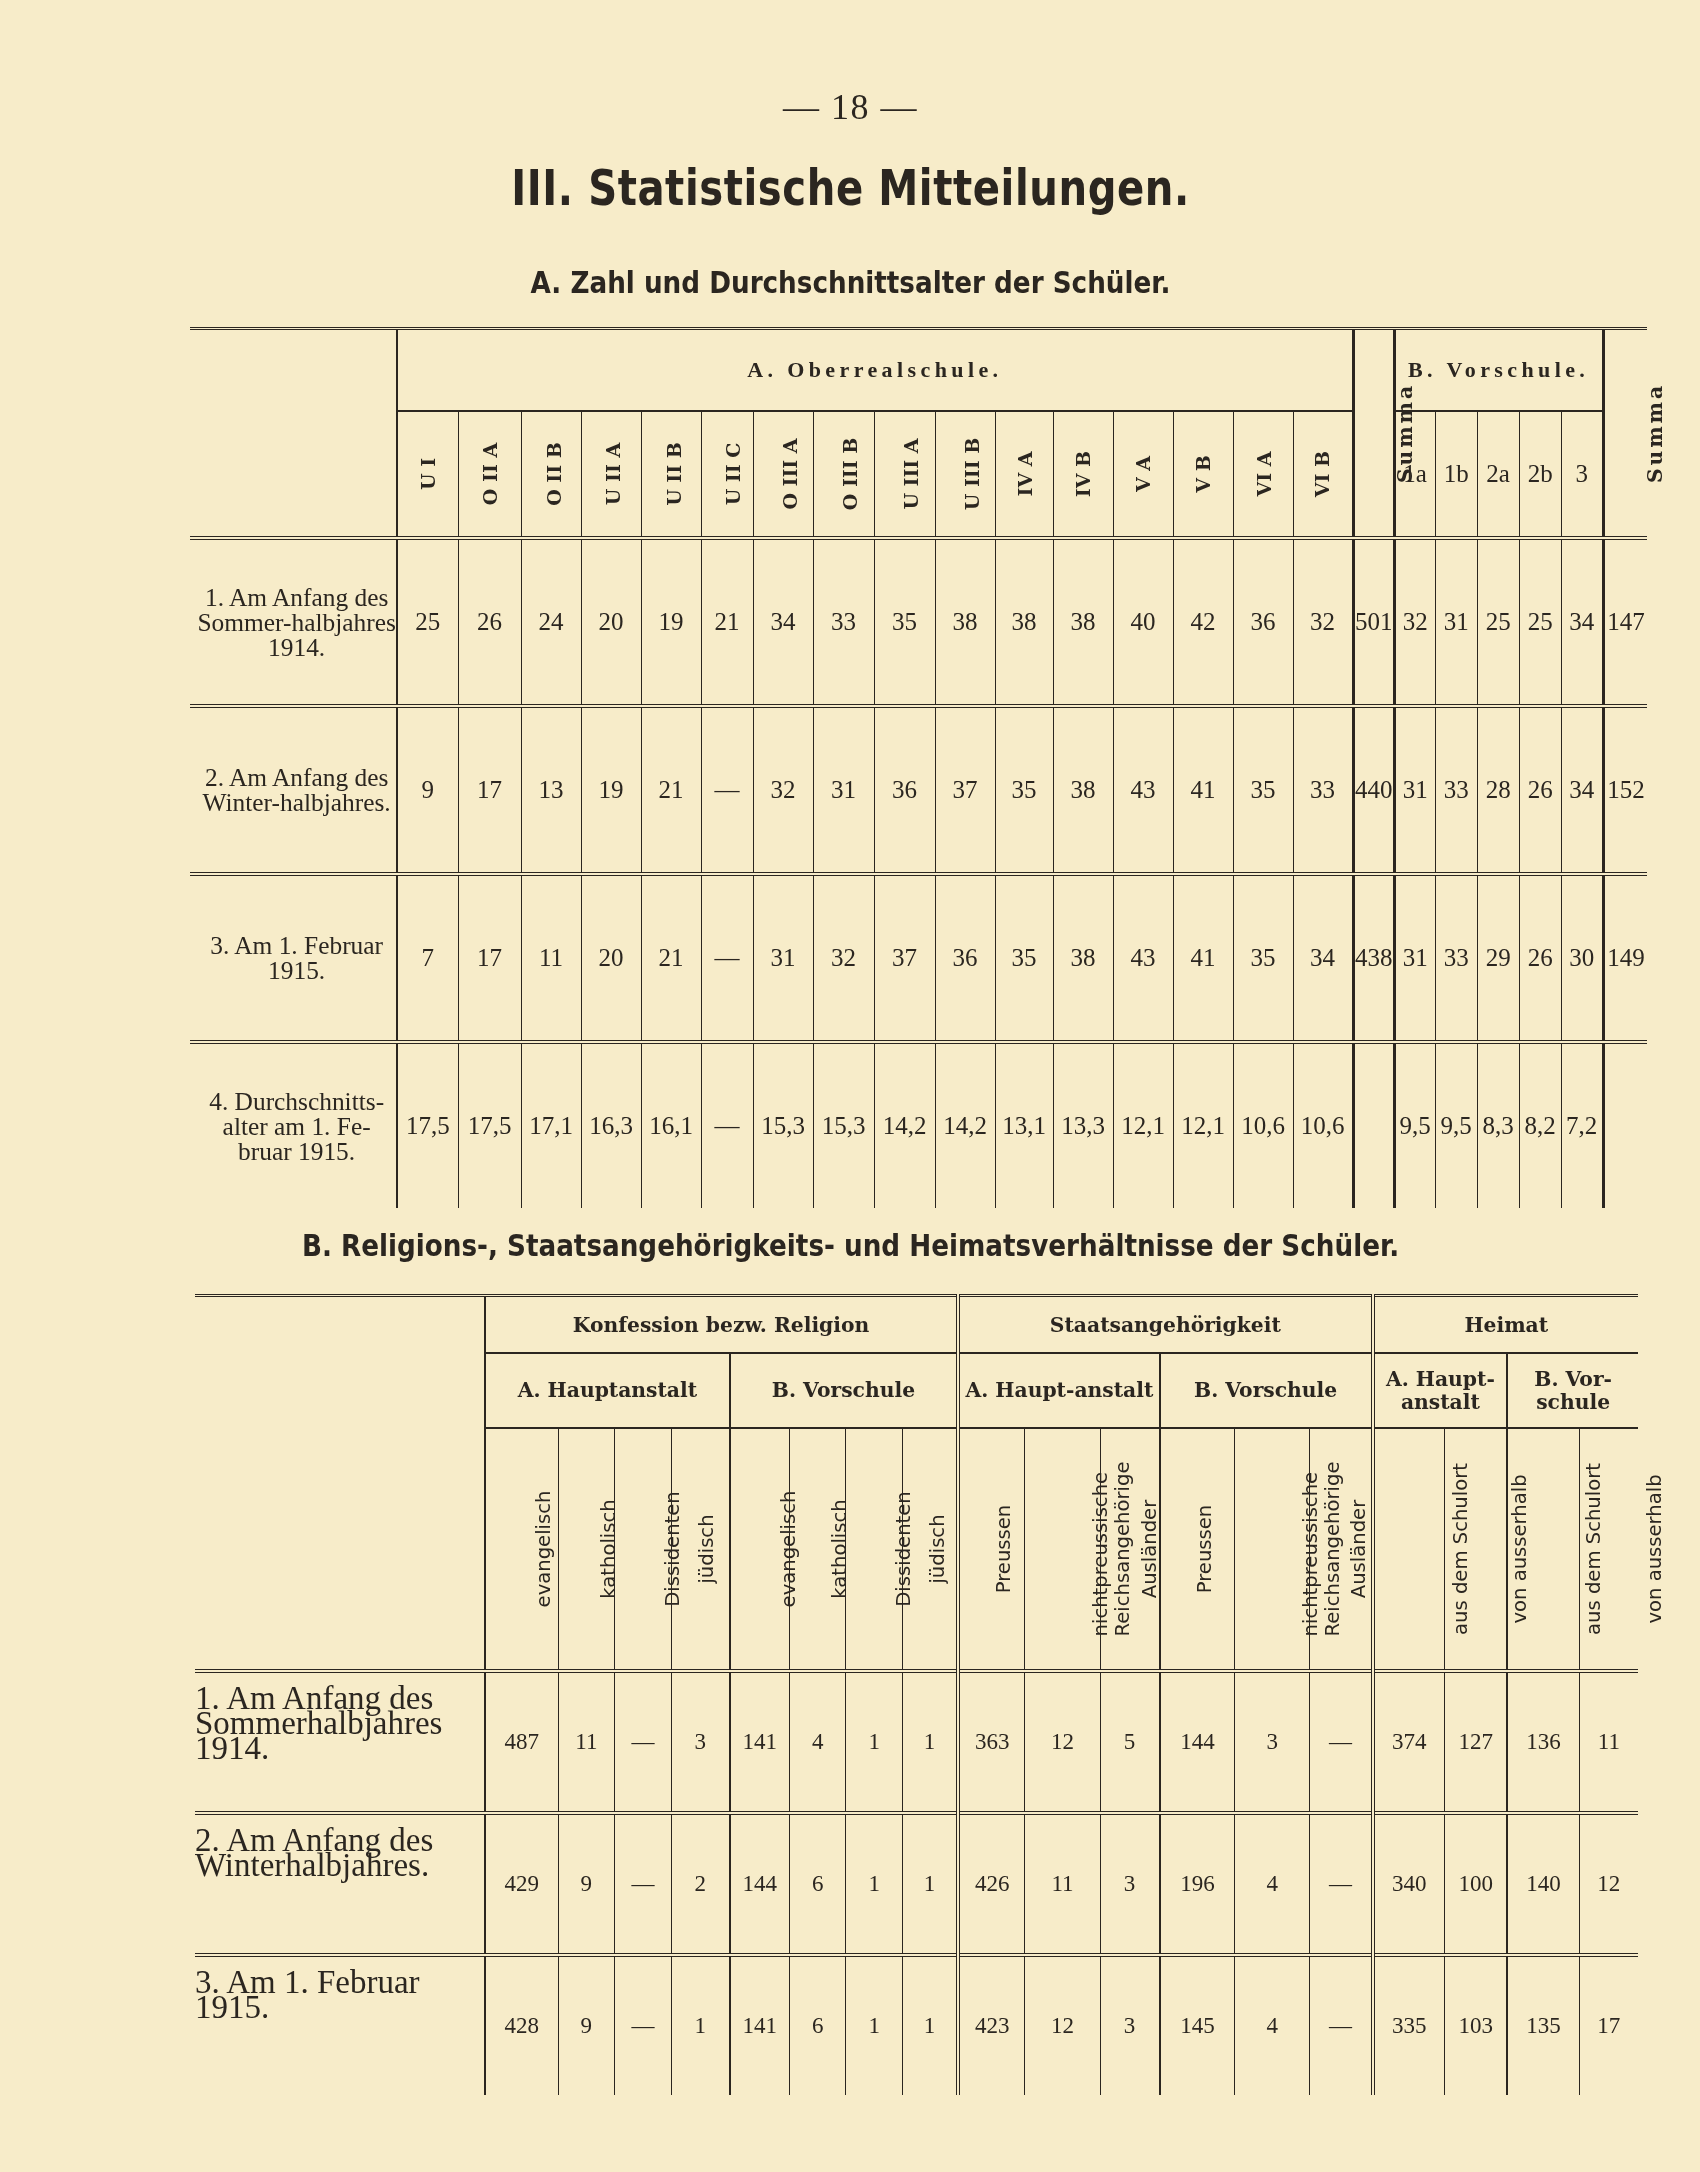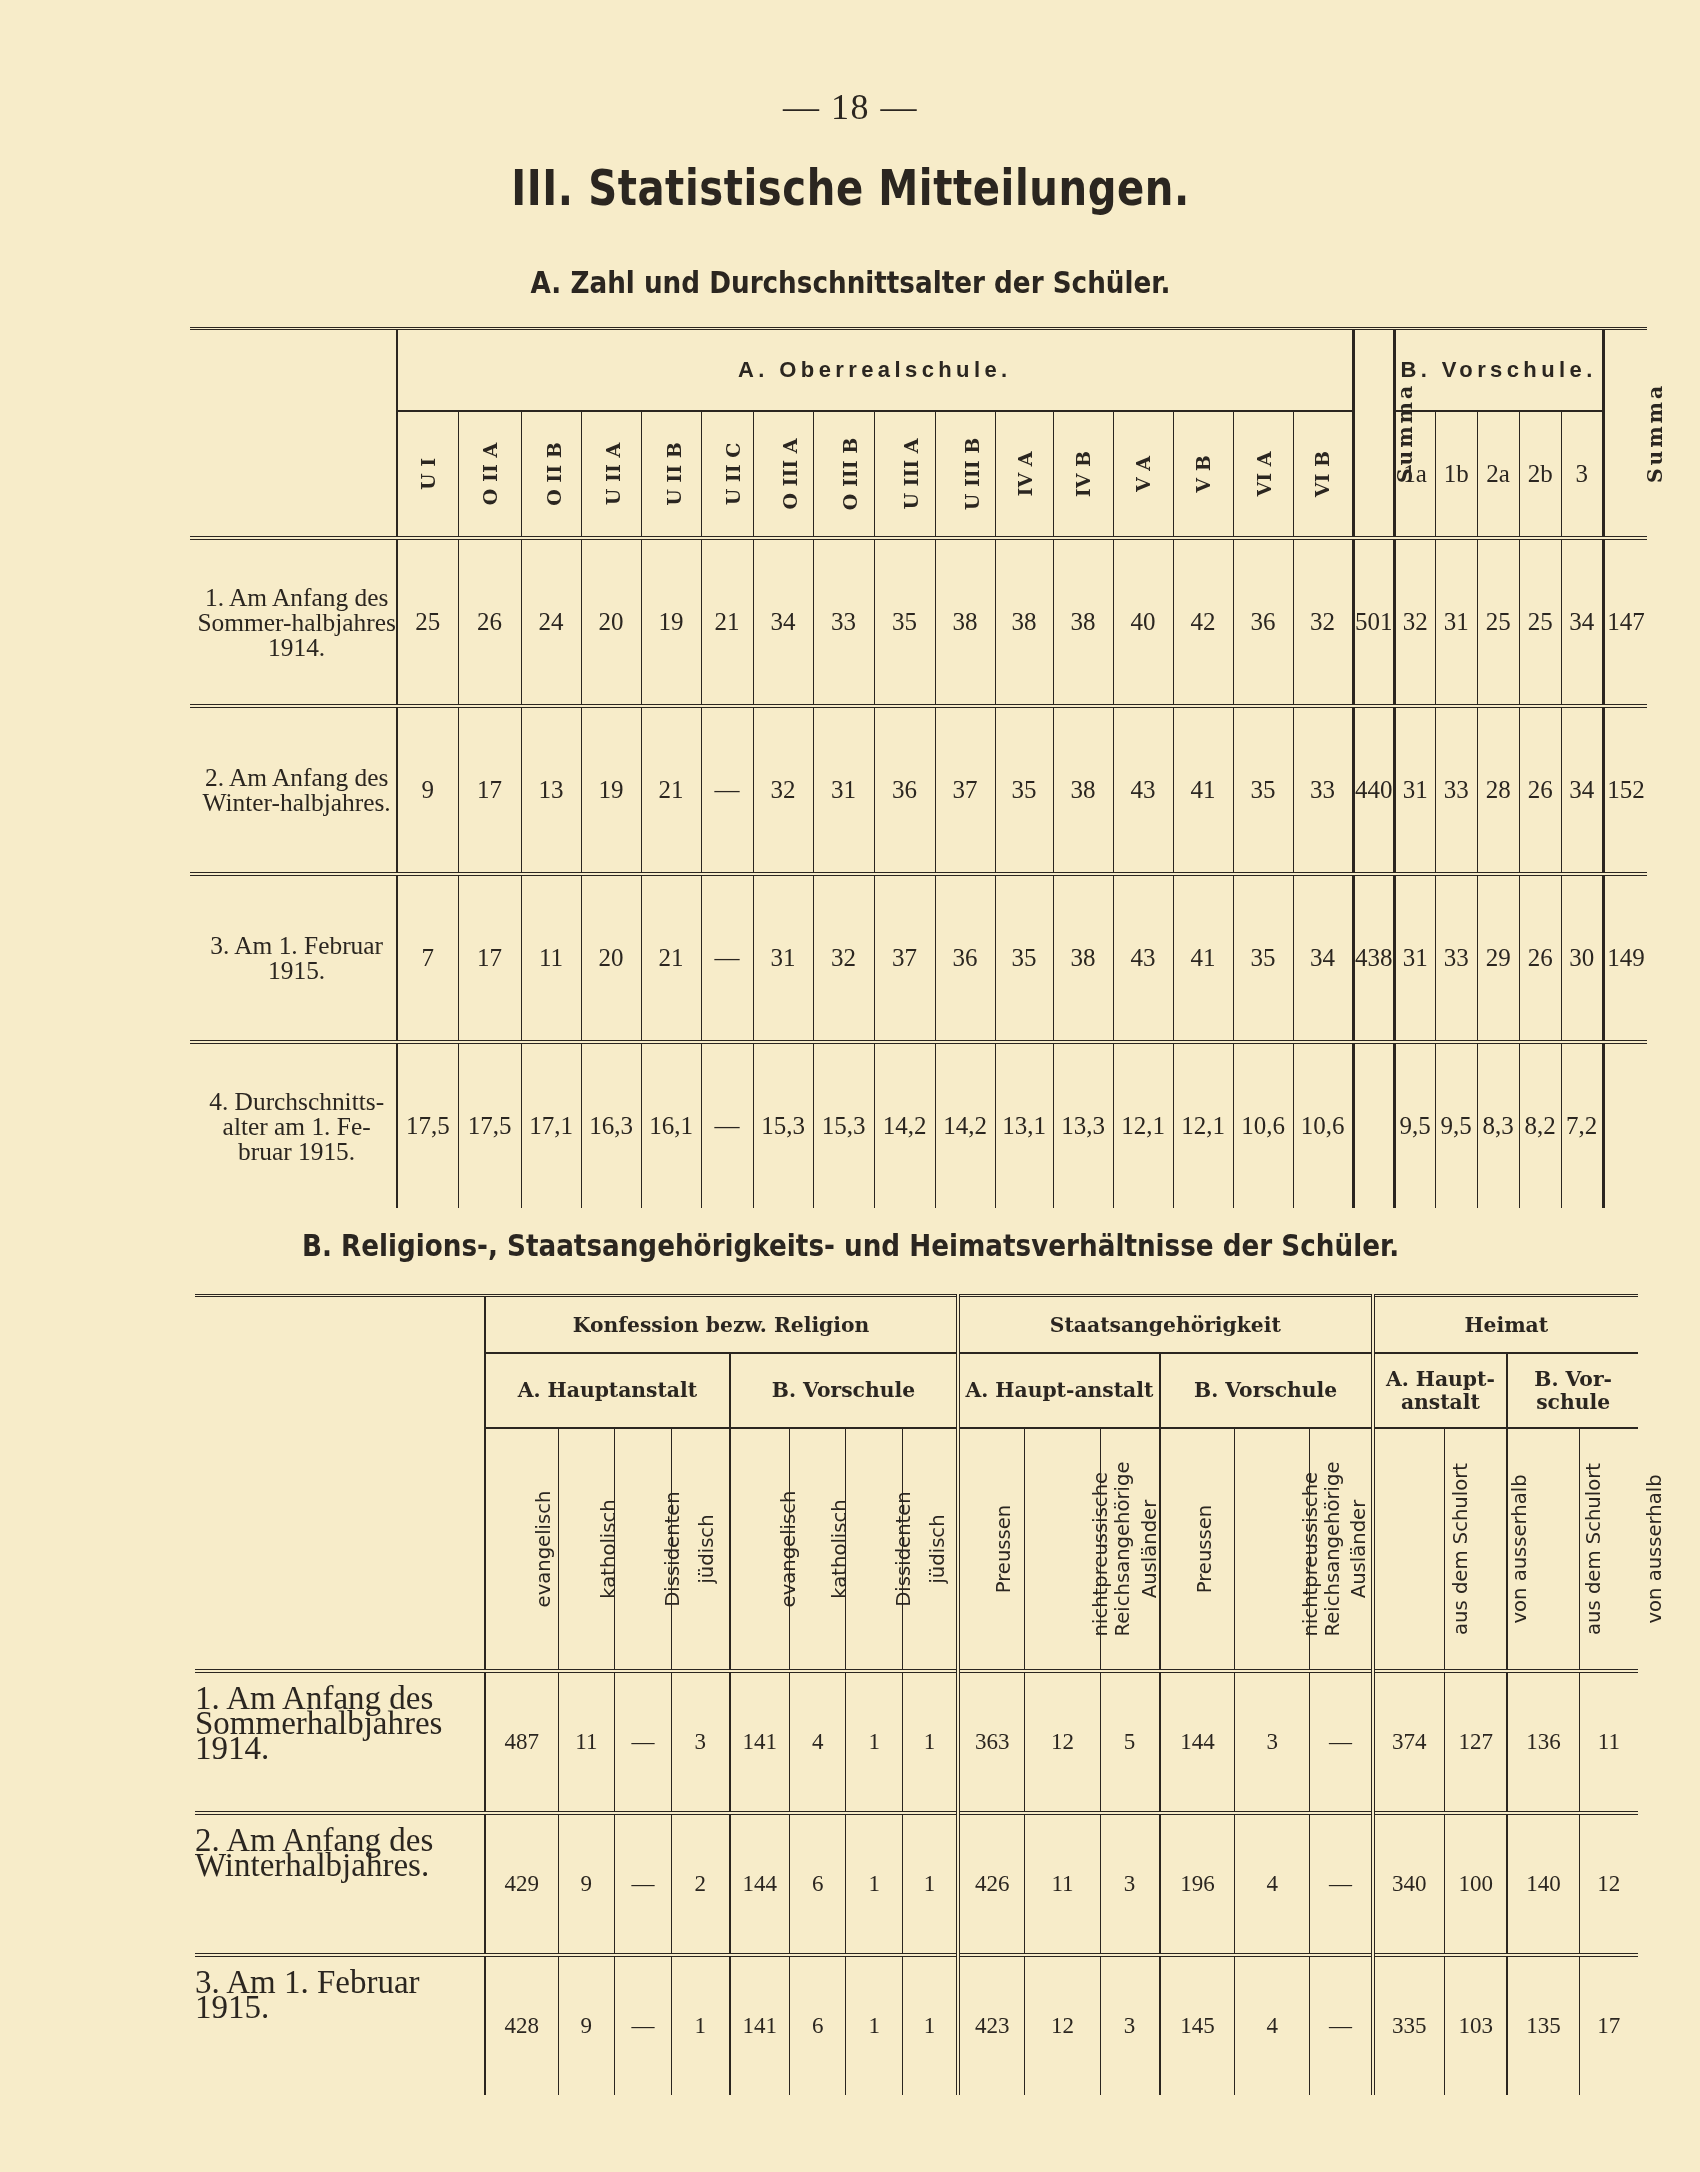--- a/index.html
+++ b/index.html
@@ -29,21 +29,21 @@
   #titleA { top: 265px; }
   #titleB { top: 1228px; }
 
   table { border-collapse: collapse; position: absolute; table-layout: fixed; }
   td, th { padding: 0; text-align: center; vertical-align: middle; font-weight: normal; }
 
   
   #tableA { left: 190px; top: 327px; width: 1446px; border-top: 3.6px double #2b2620; }
   #tableA th, #tableA td { border-left: 1.5px solid #2b2620; }
   #tableA .rowlabel { border-left: none; text-align: center; font-size: 25.4px; line-height: 25px; padding-left: 7.3px; vertical-align: middle; }
-  #tableA .group-head { font-family: Liberation Sans, sans-serif; font-weight: bold; font-size: 22px; letter-spacing: 4.4px; height: 80px; border-bottom: 2.9px double #2b2620; }
+  #tableA .group-head { font-family: Liberation Serif, serif; font-weight: bold; font-size: 22px; letter-spacing: 4.4px; height: 80px; border-bottom: 2.9px double #2b2620; }
   #tableA .col-head { height: 124px; font-family: "DejaVu Serif", serif; font-weight: bold; font-size: 19px; }
   #tableA .col-head .rot { display: inline-block; transform: rotate(-90deg); white-space: nowrap; }
   #tableA .col-head.plain { font-size: 25px; font-family: "Liberation Serif", serif; font-weight: normal; }
   #tableA .summa { font-family: "DejaVu Serif", serif; font-weight: bold; font-size: 20.3px; letter-spacing: 2.9px; border-left: 3.6px solid #2b2620; }
   #tableA .summa .rot { display: inline-block; transform: rotate(-90deg); white-space: nowrap; }
   #tableA tbody td { font-size: 25px; height: 164px; }
   #tableA tbody tr { border-top: 4.4px double #2b2620; }
   #tableA thead tr.cols { border-bottom: 4.4px double #2b2620; }
   #tableA td.thick, #tableA th.thick { border-left: 3.6px solid #2b2620; }
   #tableA .left-rule { border-left: 2.9px solid #2b2620; }

